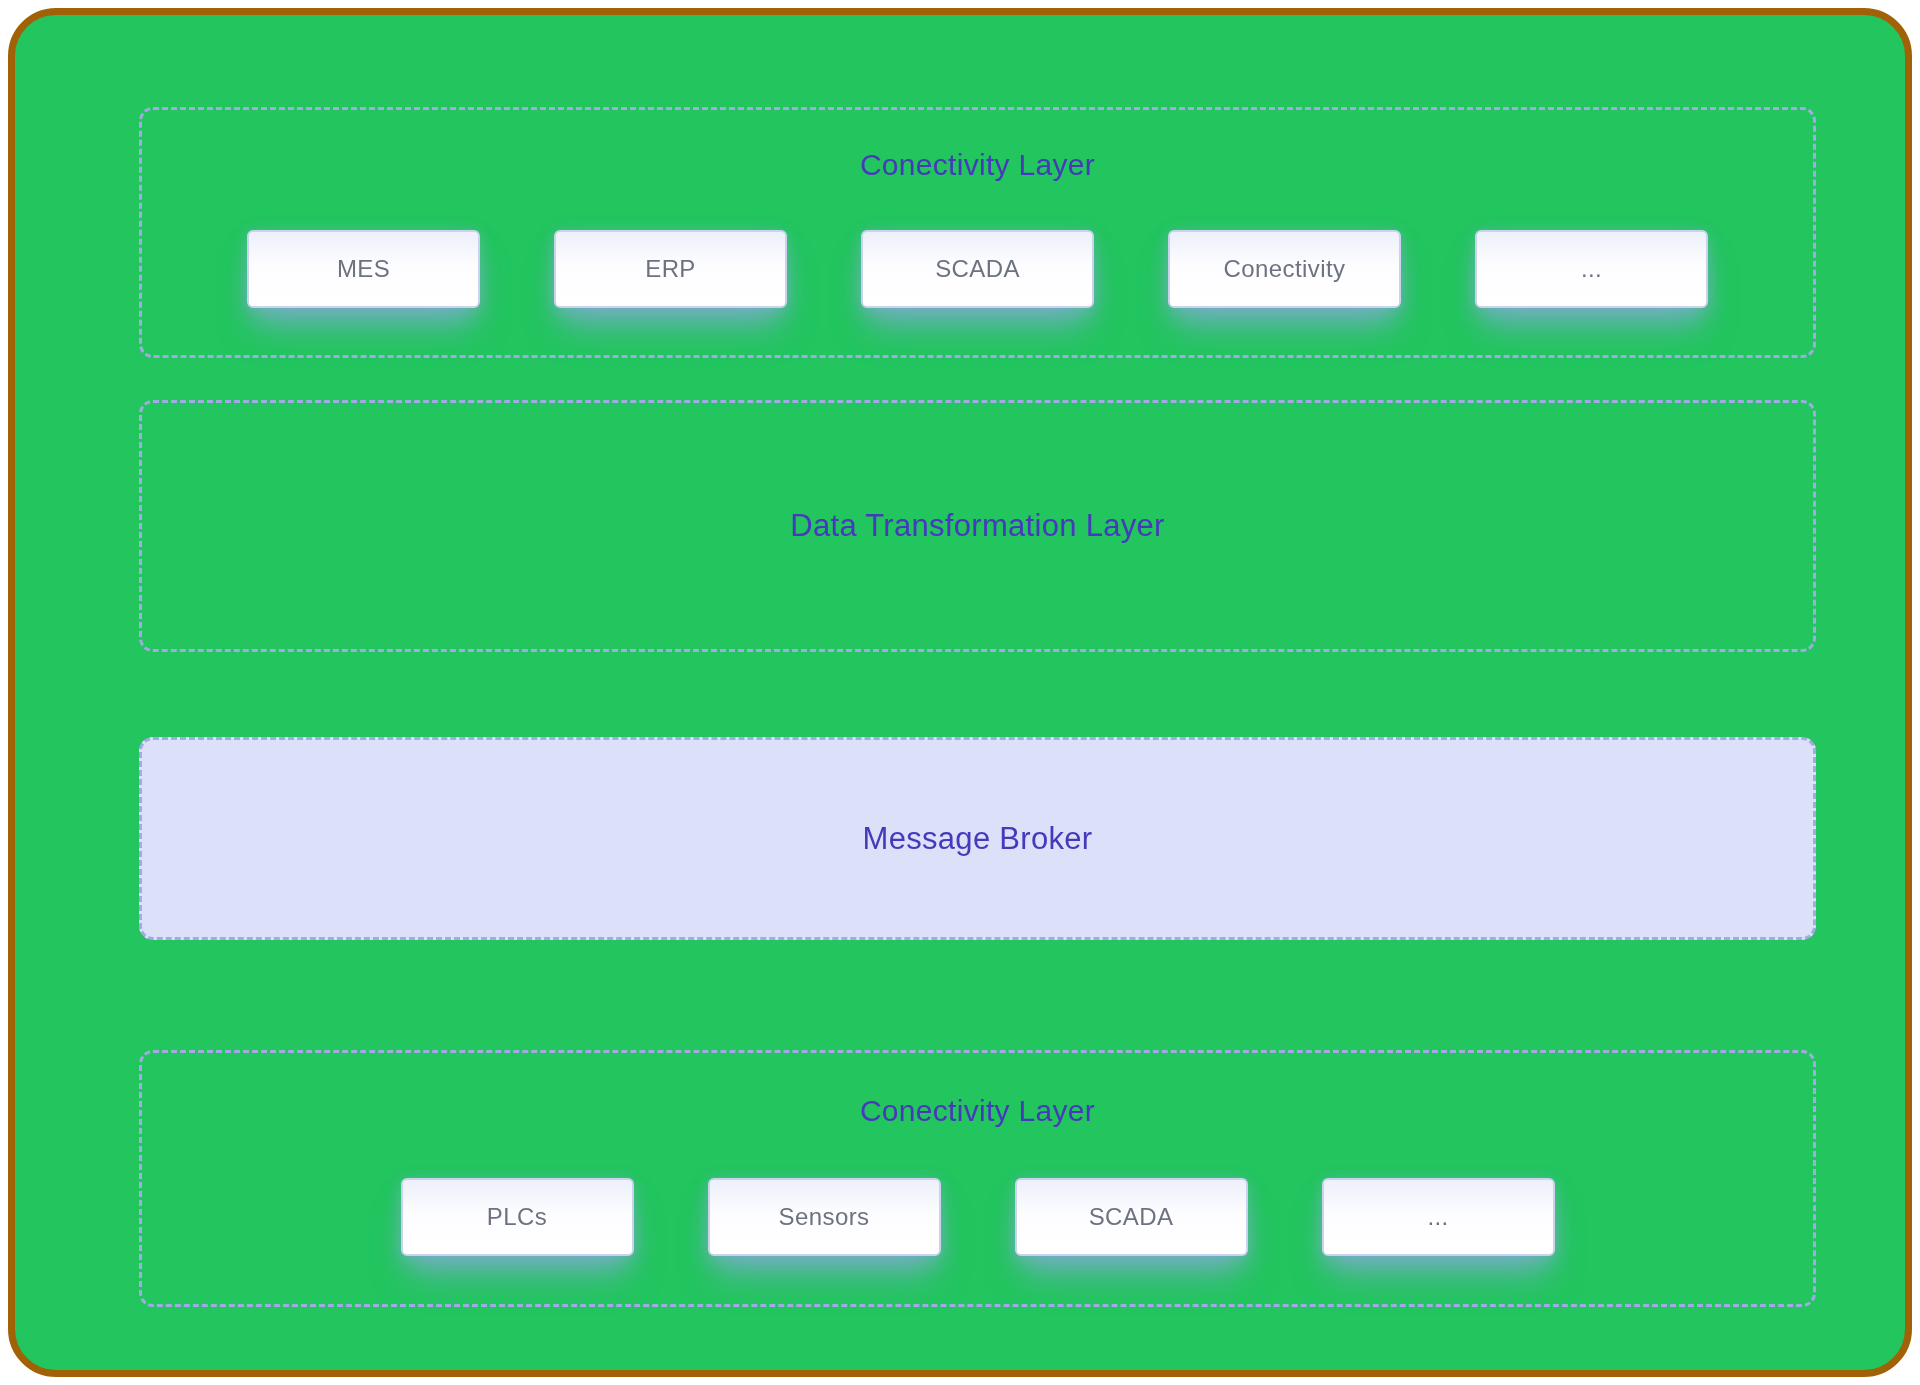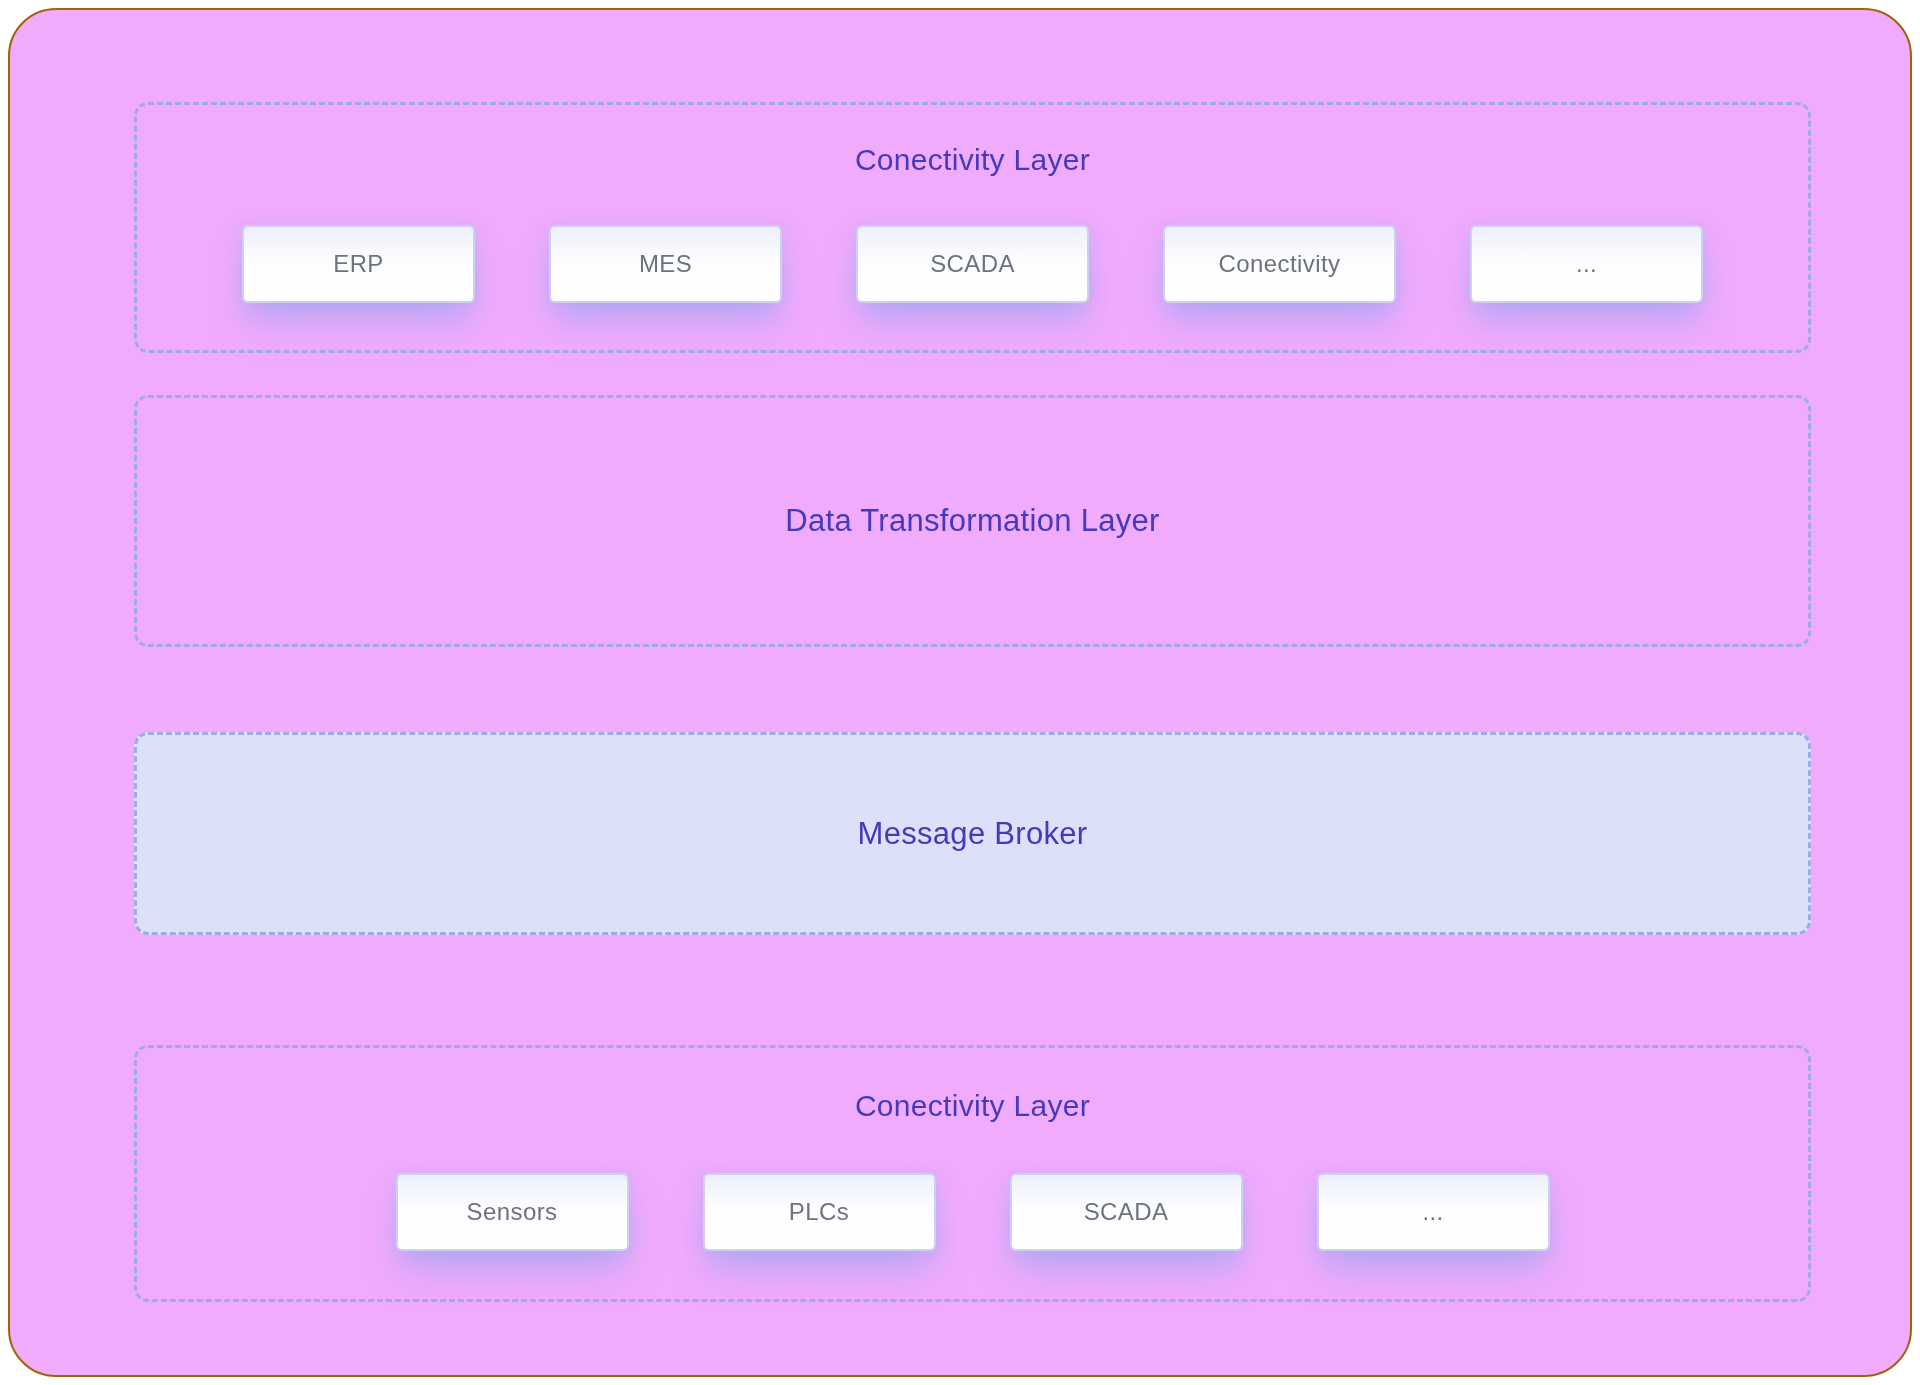--- a/index.html
+++ b/index.html
@@ -13,23 +13,23 @@
   }
   .canvas {
     position: relative;
     width: 1920px;
     height: 1385px;
     background: #ffffff;
   }
   .outer-frame {
     position: absolute;
     inset: 8px;
-    border: 2px solid #a16207;
+    border: 7px solid #a16207;
     border-radius: 48px;
-    background: #f0abfc;
+    background: #22c55e;
   }
   .layer {
     position: absolute;
     left: 124px;
     width: 1677px;
     box-sizing: border-box;
     border: 3px dashed #a2aae6;
     border-radius: 14px;
     display: flex;
     flex-direction: column;
@@ -83,40 +83,40 @@
 </style>
 </head>
 <body>
 
 <div class="canvas">
   <div class="outer-frame">
 
     <section class="layer" id="section-connectivity-top">
       <h2 class="layer-title">Conectivity Layer</h2>
       <div class="node-row">
+        <div class="node">MES</div>
         <div class="node">ERP</div>
-        <div class="node">MES</div>
         <div class="node">SCADA</div>
         <div class="node">Conectivity</div>
         <div class="node">...</div>
       </div>
     </section>
 
     <section class="layer" id="section-transformation">
       <h2 class="layer-title">Data Transformation Layer</h2>
     </section>
 
     <section class="layer" id="section-broker">
       <h2 class="layer-title">Message Broker</h2>
     </section>
 
     <section class="layer" id="section-connectivity-bottom">
       <h2 class="layer-title">Conectivity Layer</h2>
       <div class="node-row">
+        <div class="node">PLCs</div>
         <div class="node">Sensors</div>
-        <div class="node">PLCs</div>
         <div class="node">SCADA</div>
         <div class="node">...</div>
       </div>
     </section>
 
   </div>
 </div>
 
 </body></html>

